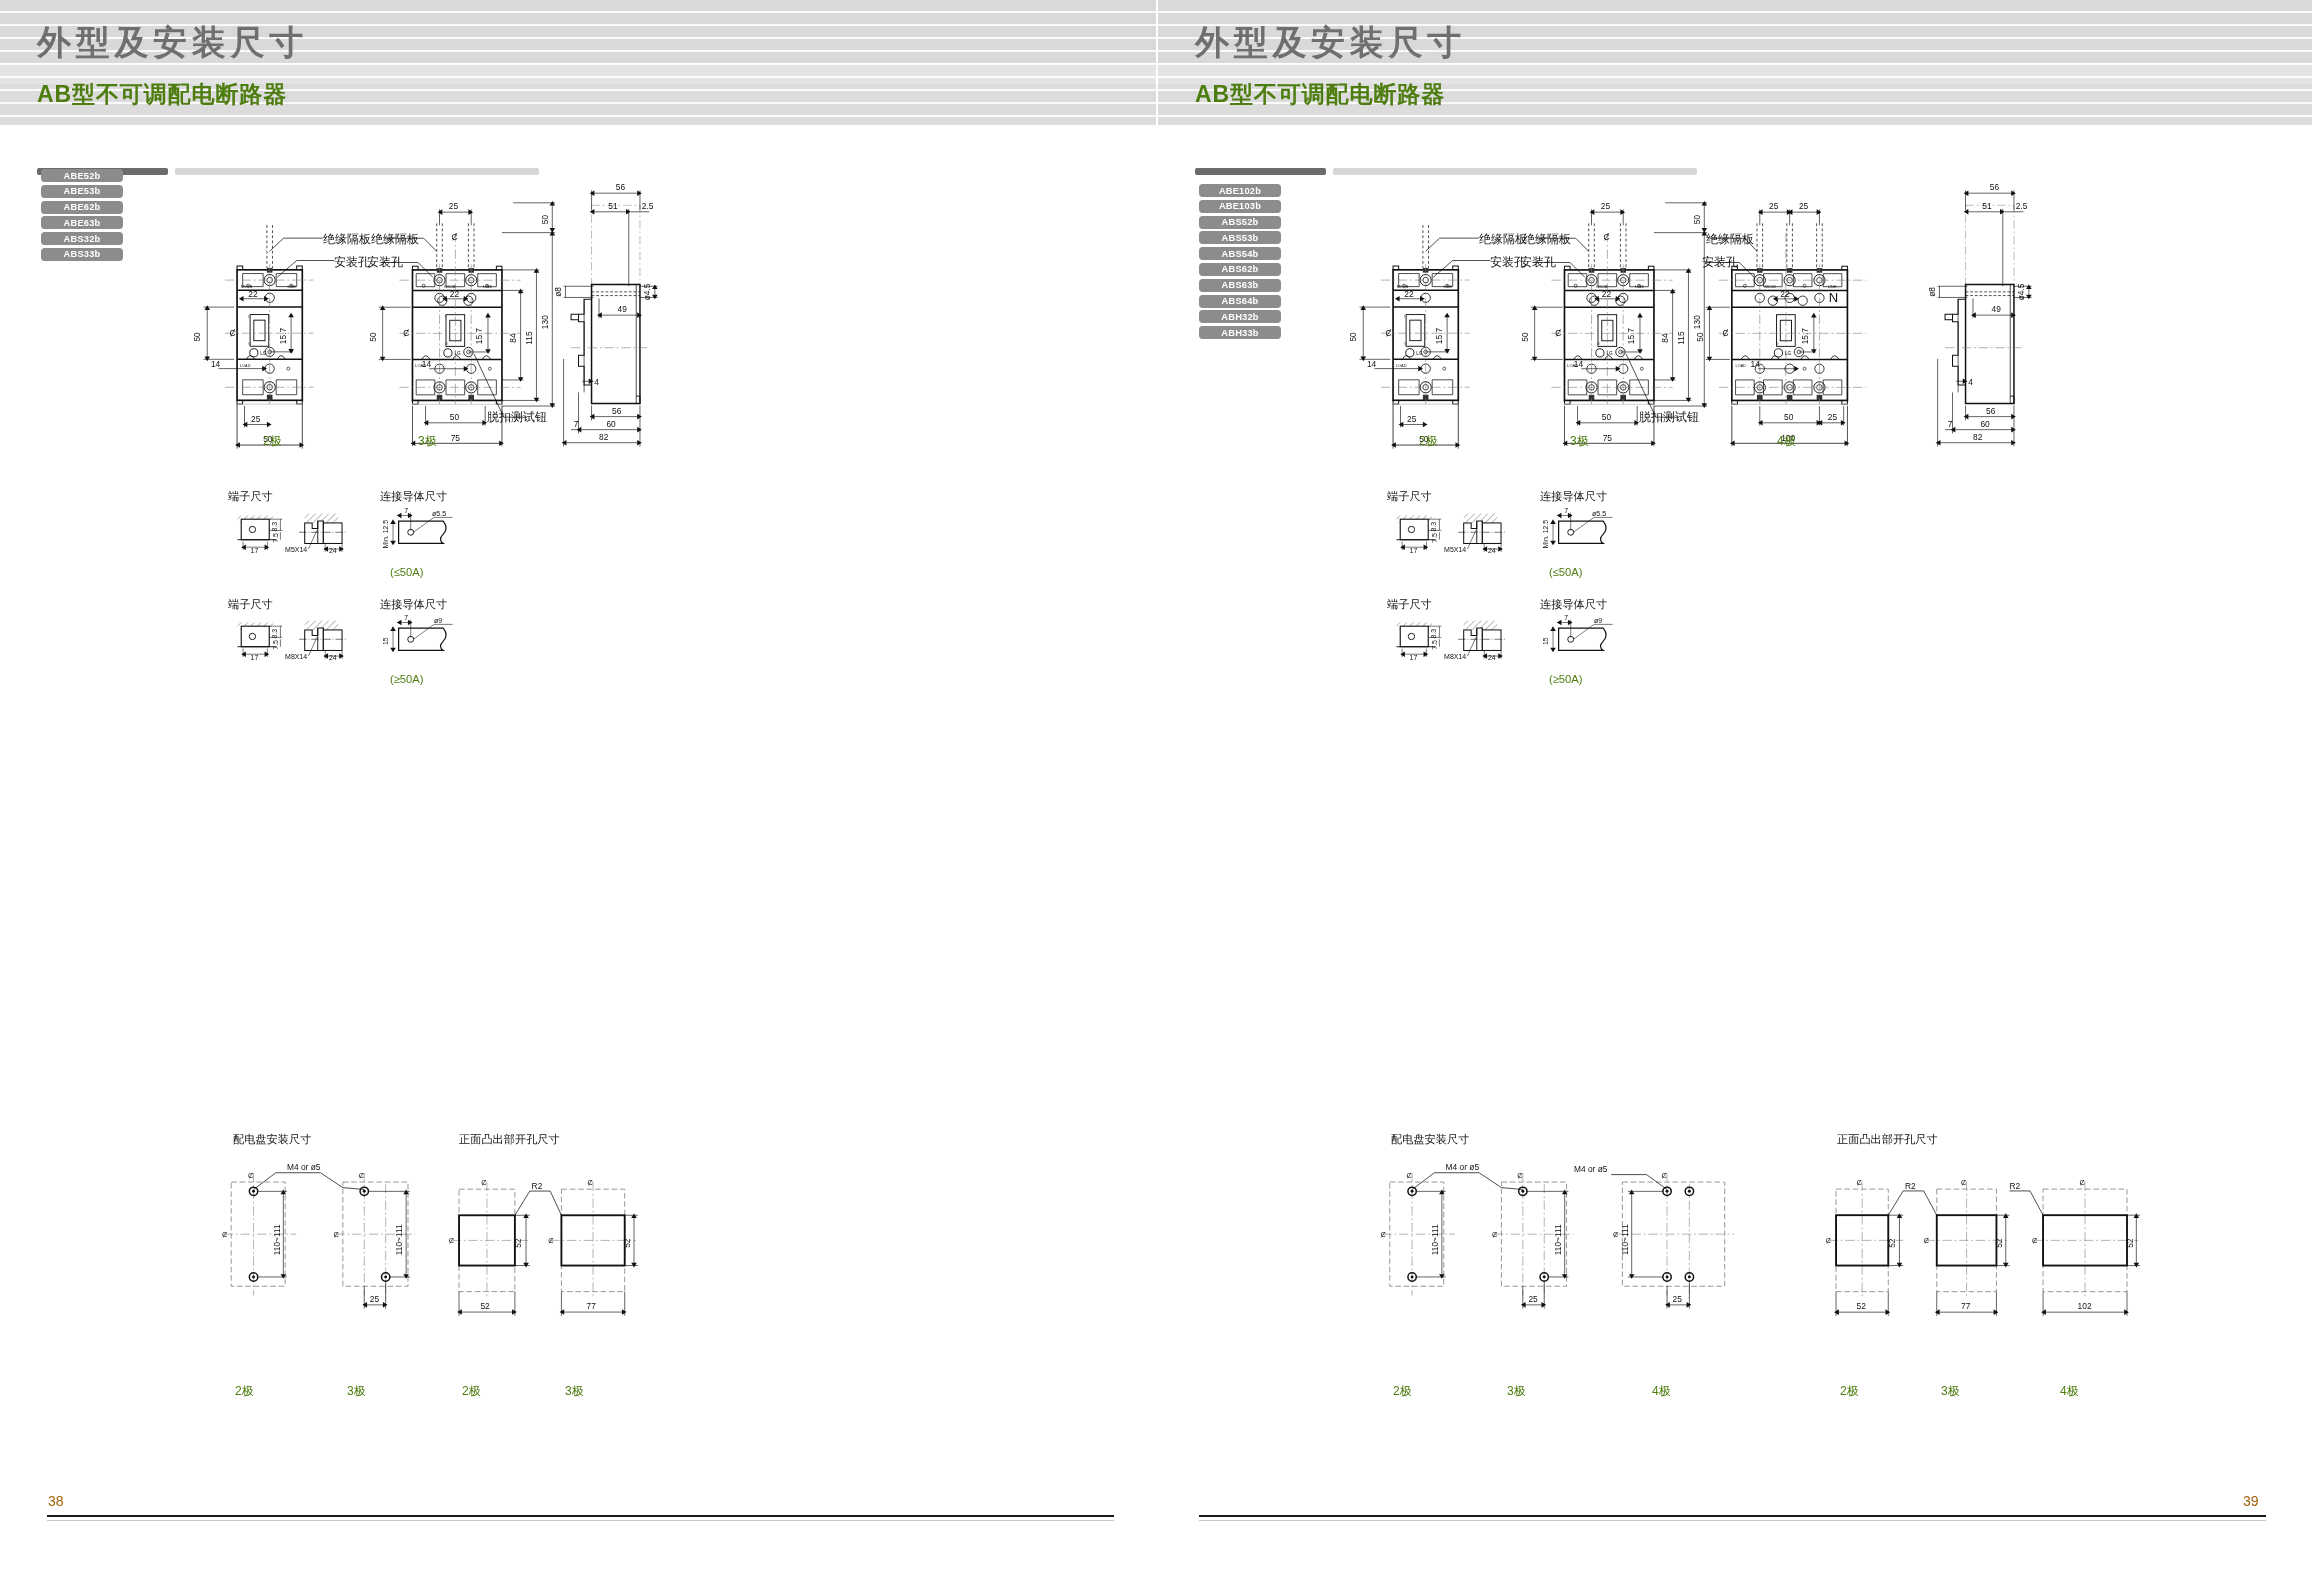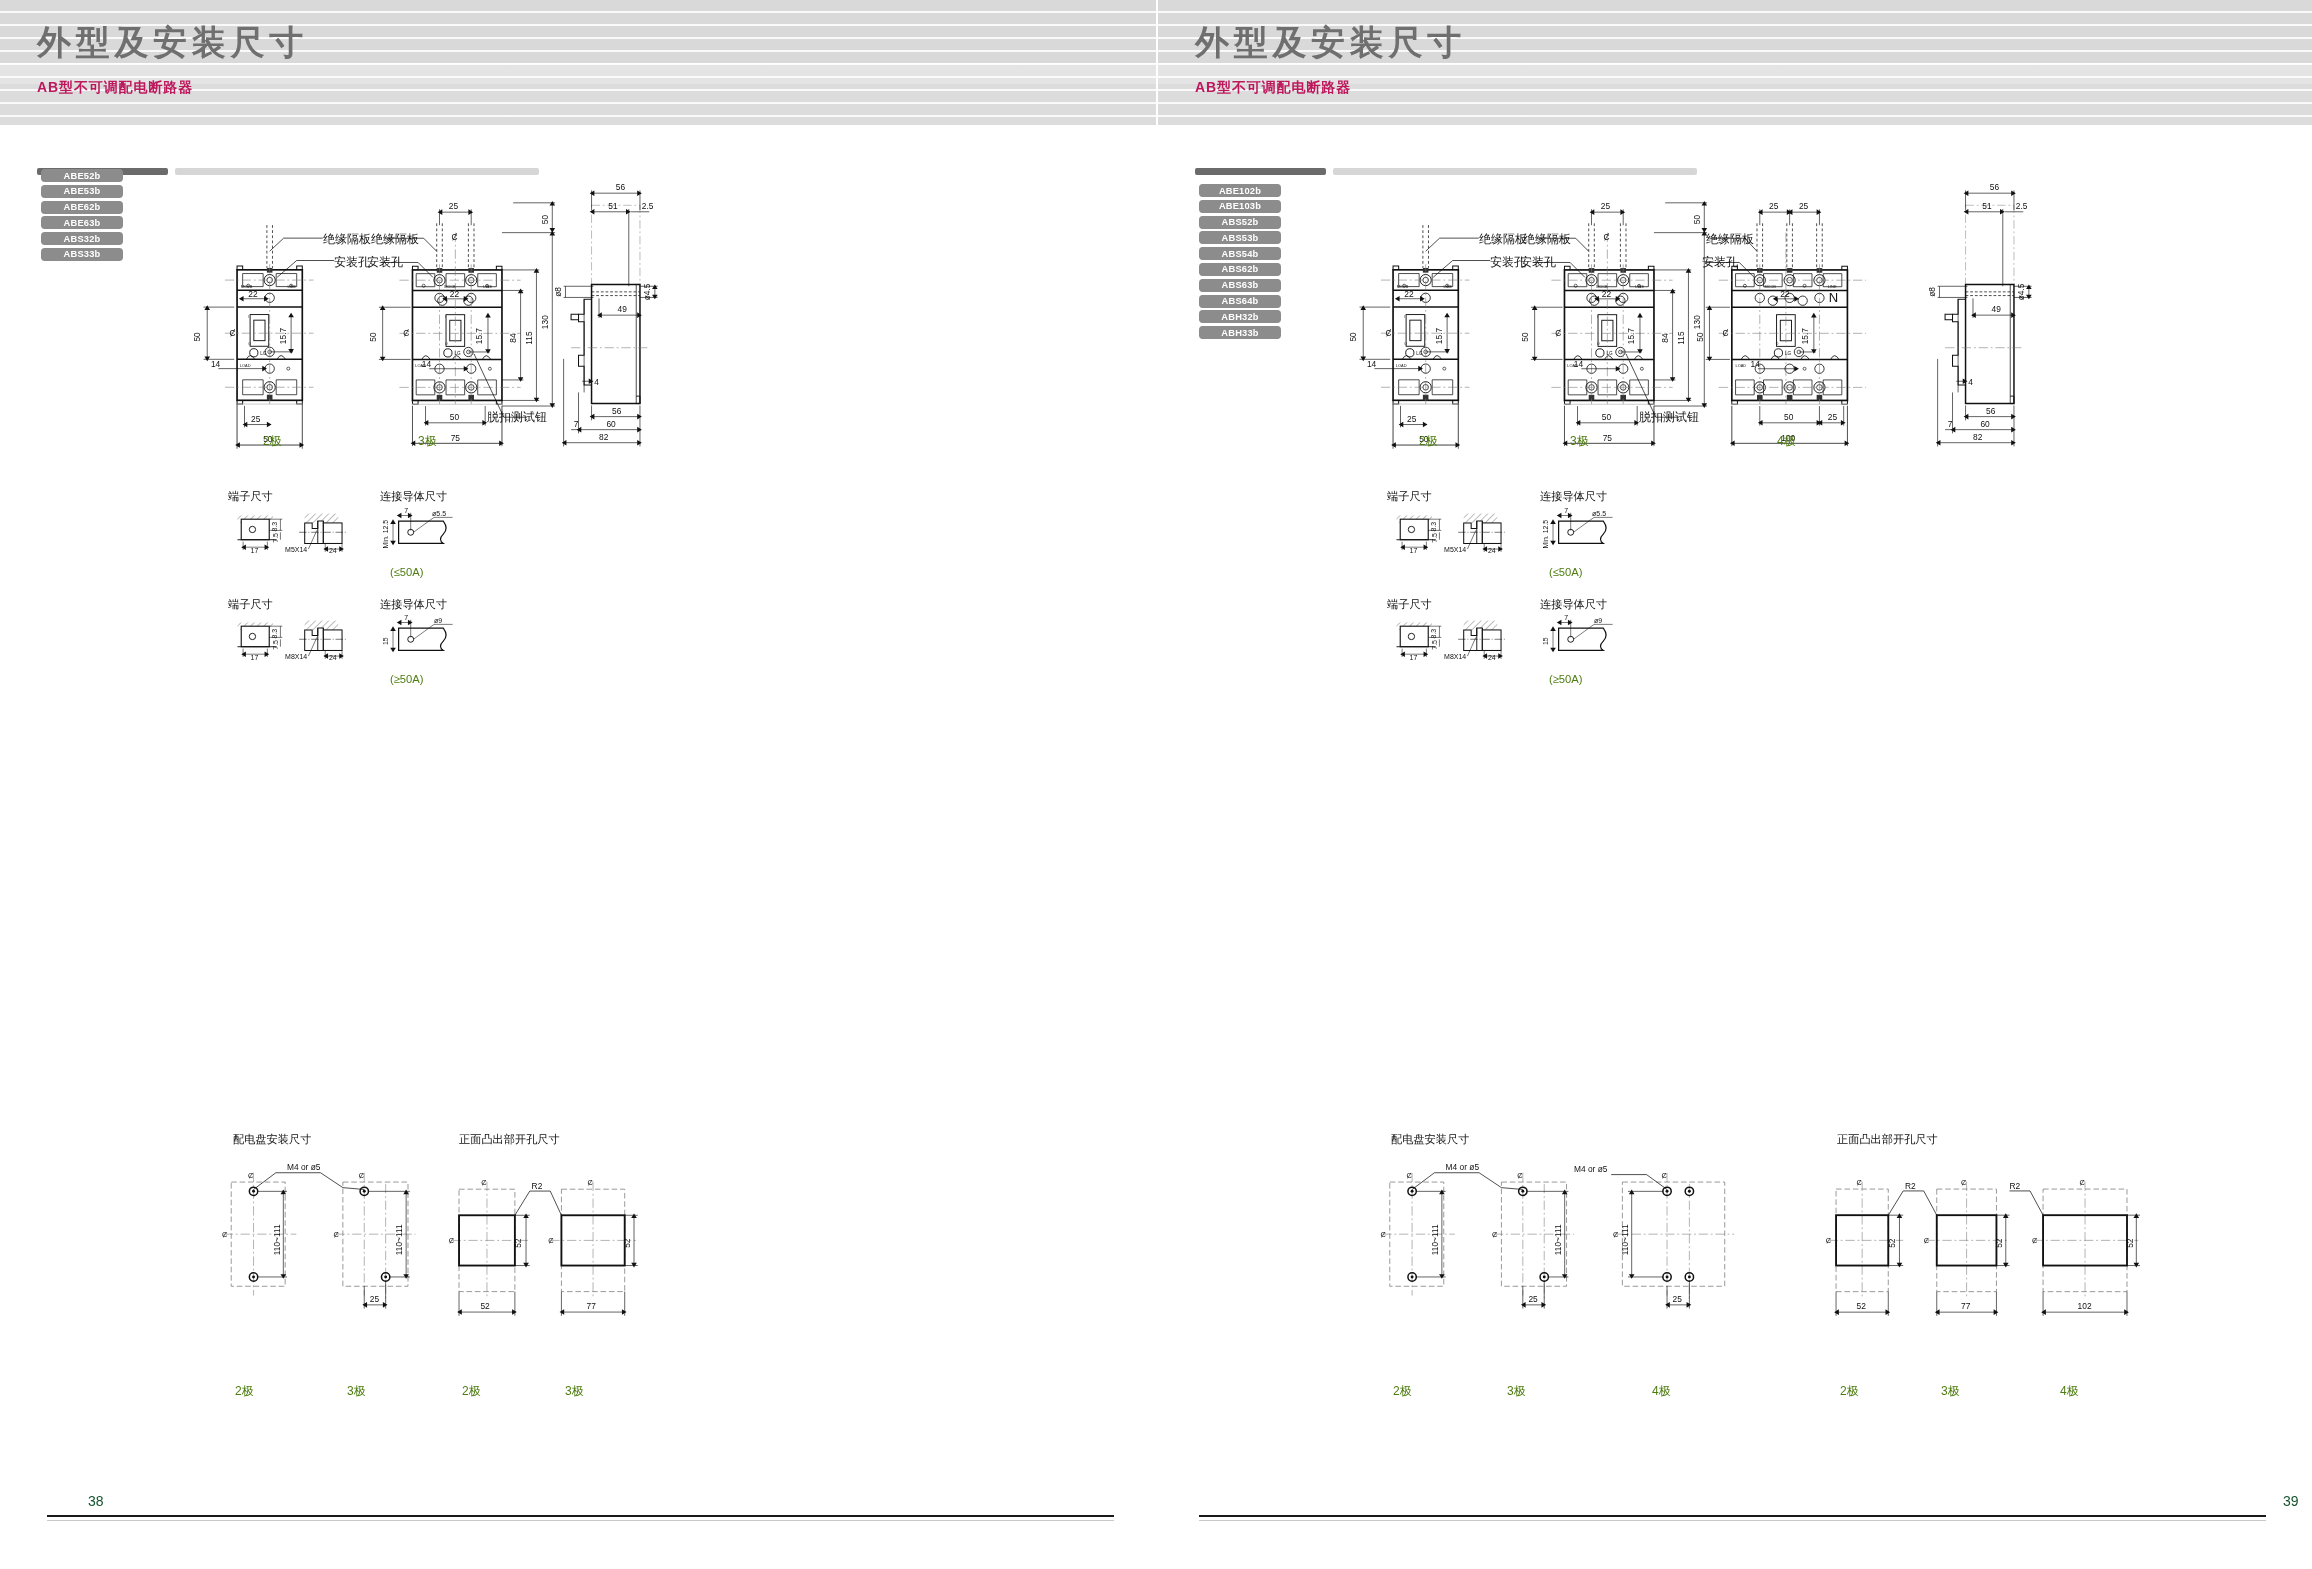--- a/index.html
+++ b/index.html
@@ -20,21 +20,21 @@
     background:repeating-linear-gradient(to bottom,
       rgba(255,255,255,0) 0px, rgba(255,255,255,0) 11.2px,
       rgba(255,255,255,.85) 11.2px, rgba(255,255,255,.85) 13px);
   }
   .hdr .band-top{position:absolute;left:0;top:0;width:100%;height:63px;background:#d9d9d9;}
   .hdr .band-mid{position:absolute;left:0;top:63px;width:100%;height:20.5px;background:#e4e4e4;
       border-top:1.9px solid #fff;border-bottom:1.9px solid #fff;}
   .hdr .band-low{position:absolute;left:0;top:84px;width:100%;height:41px;background:#dcdcdc;}
   .hdr-title{position:absolute;left:37px;top:19.6px;font-size:34px;font-weight:bold;color:#6f6f6f;
      letter-spacing:4.7px;z-index:5;white-space:nowrap;}
-  .hdr-sub{position:absolute;left:37px;top:79px;font-size:14px;font-weight:bold;color:#be185d;
+  .hdr-sub{position:absolute;left:37px;top:79px;font-size:23px;font-weight:bold;color:#4d7c0f;
      letter-spacing:0.9px;z-index:5;white-space:nowrap;}
   .page.right .hdr-title{left:39px;}
   .page.right .hdr-sub{left:39px;}
   .gutter{position:absolute;left:1156px;top:0;width:1.9px;height:125px;background:#ffffff;z-index:9;}
 
   
   .rail{position:absolute;}
   .rail .bar-dark{height:6.5px;background:#6b6b6b;border-radius:1.9px;}
   .rail .bar-light{height:6.5px;background:#d6d6d6;border-radius:1.9px;}
   .badges{position:absolute;display:flex;flex-direction:column;gap:2.8px;}
@@ -45,21 +45,21 @@
   
   .dwg{position:absolute;}
   svg{display:block;overflow:visible;}
   .sec-title{position:absolute;font-size:11.2px;color:#111;font-weight:500;white-space:nowrap;}
   .cap{position:absolute;font-size:11.2px;color:#4d7c0f;white-space:nowrap;}
   .lbl{position:absolute;font-size:10.3px;color:#111;white-space:nowrap;}
 
   
   .foot-rule{position:absolute;height:1.9px;background:#1a1a1a;}
   .foot-rule2{position:absolute;height:0.9px;background:#c9c9c9;}
-  .pgnum{position:absolute;font-size:14px;color:#14532d;margin-left:40px;}
+  .pgnum{position:absolute;font-size:14px;color:#a16207;}
 </style>
 </head>
 <body>
 
 <div class="spread">
 
   <div class="page left">
 
     <div class="hdr">
       <div class="band-top"></div>

